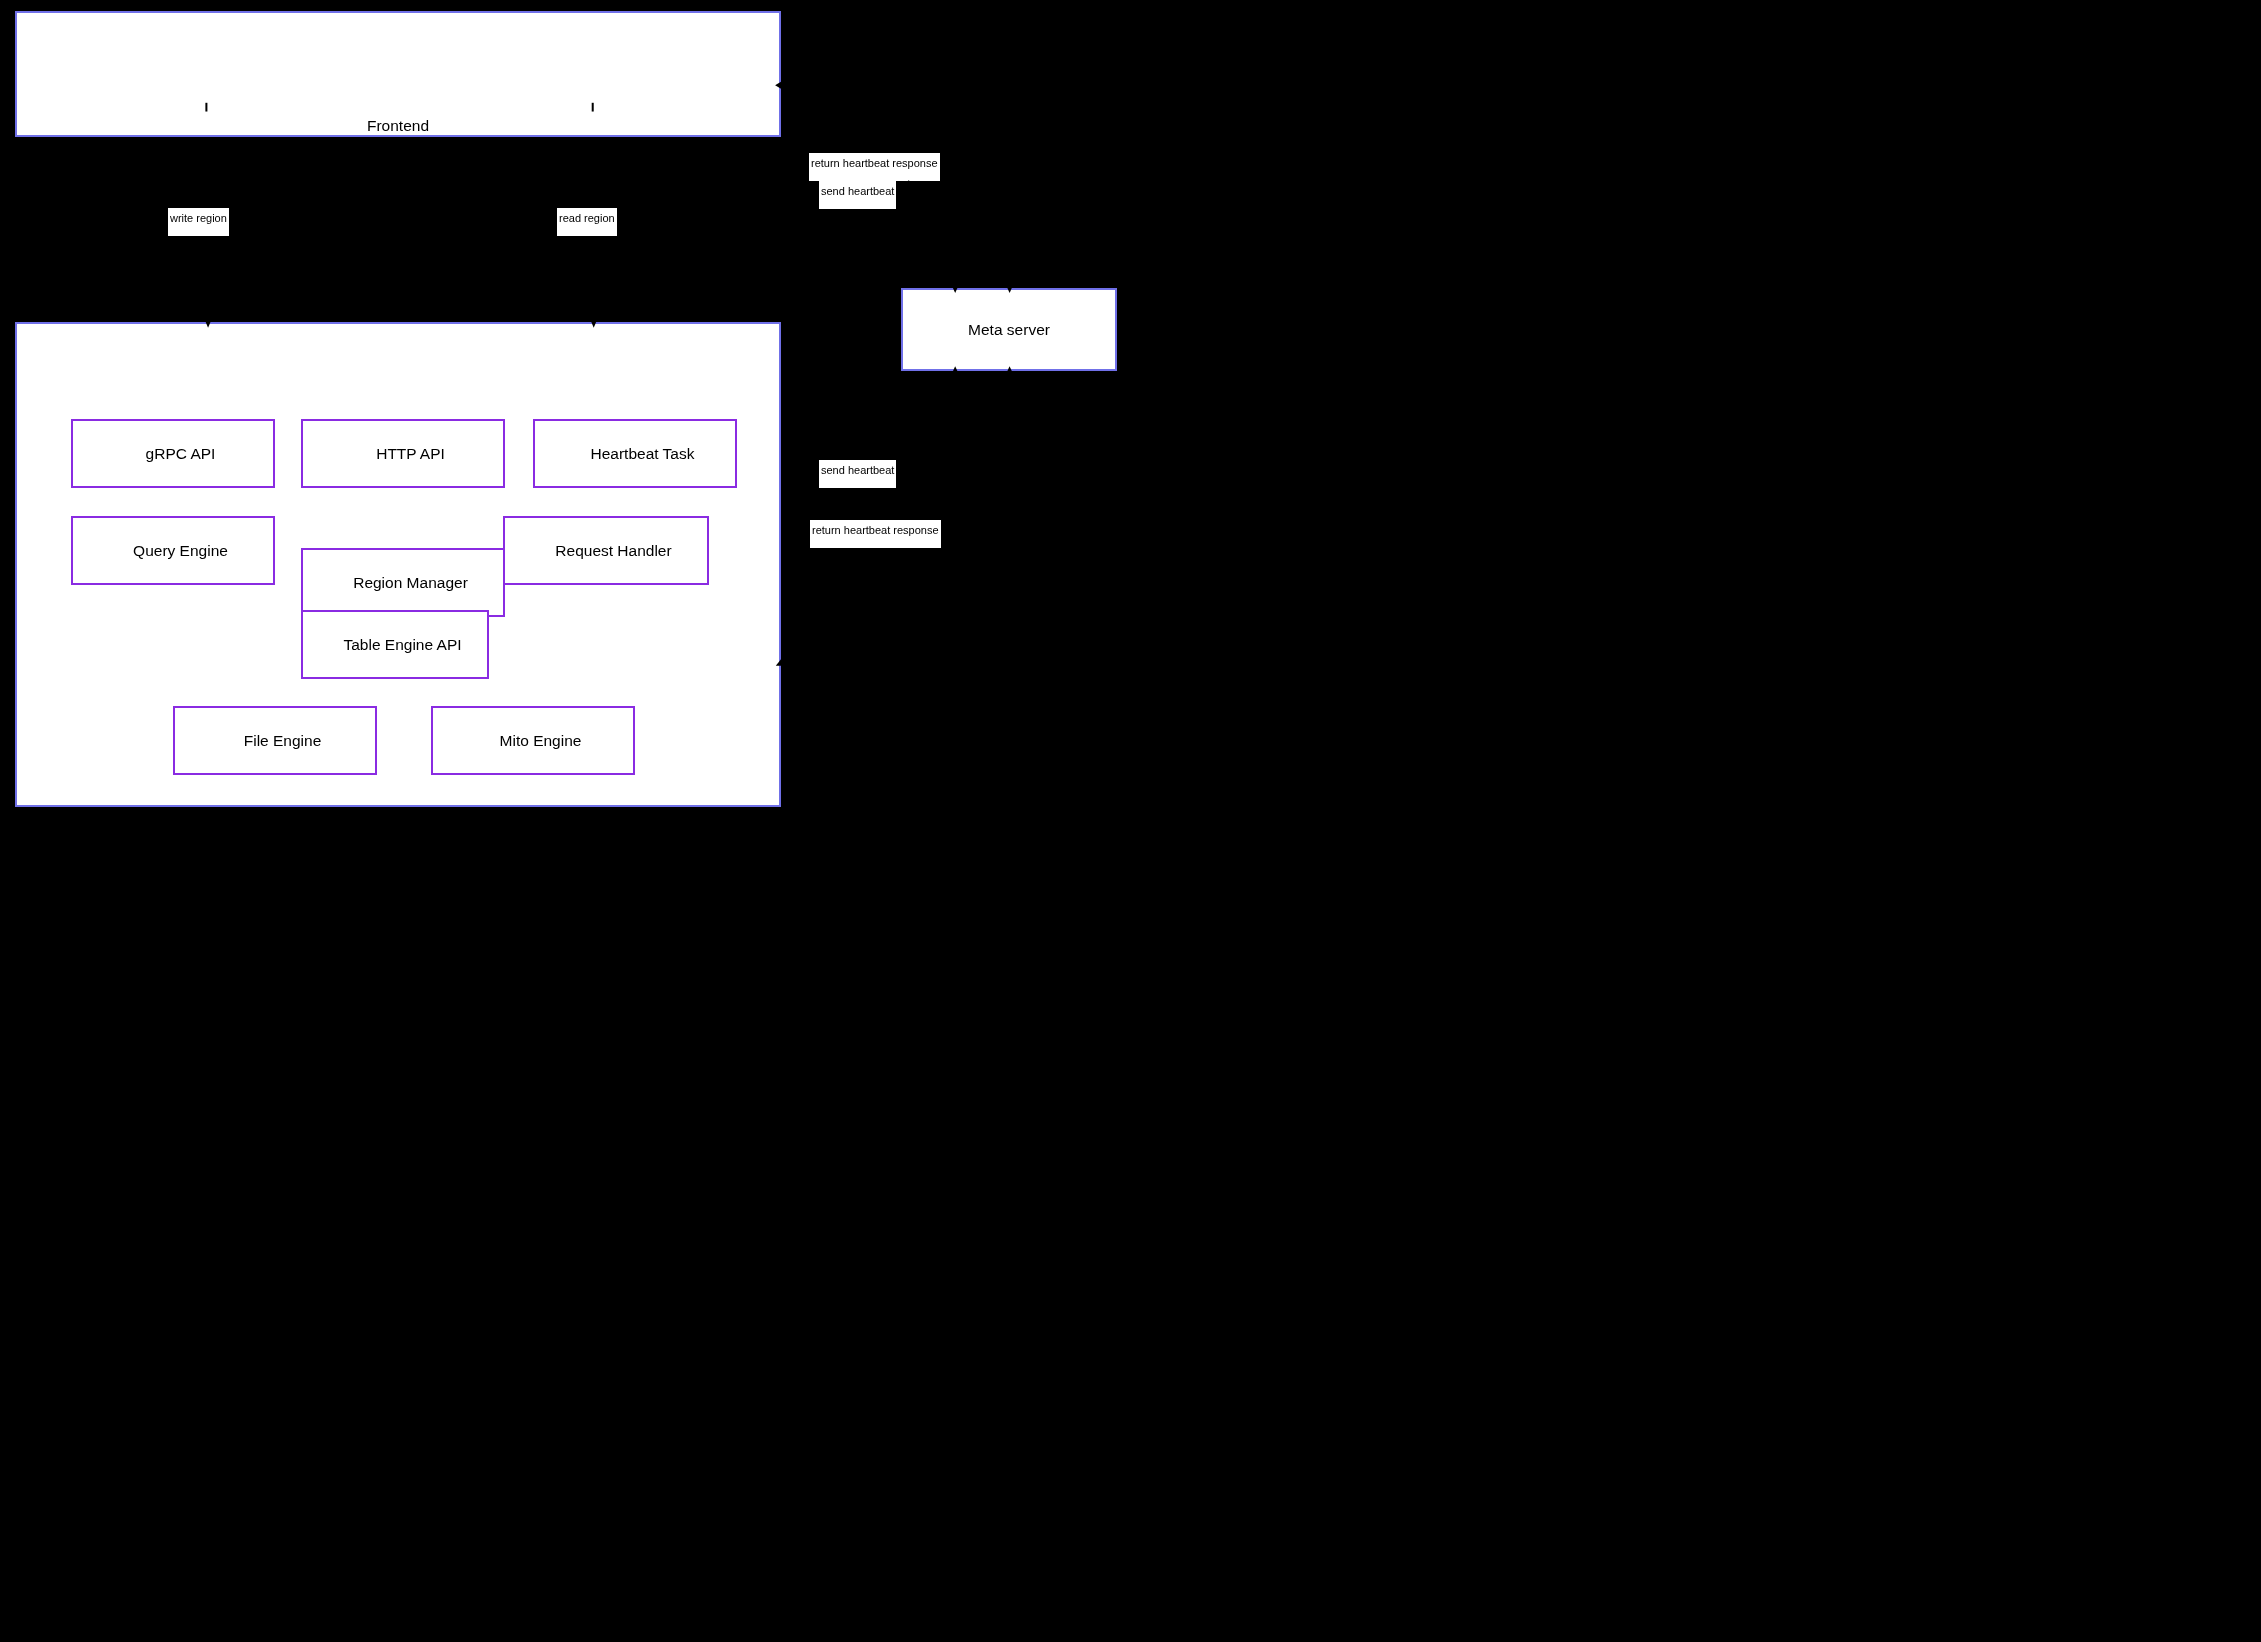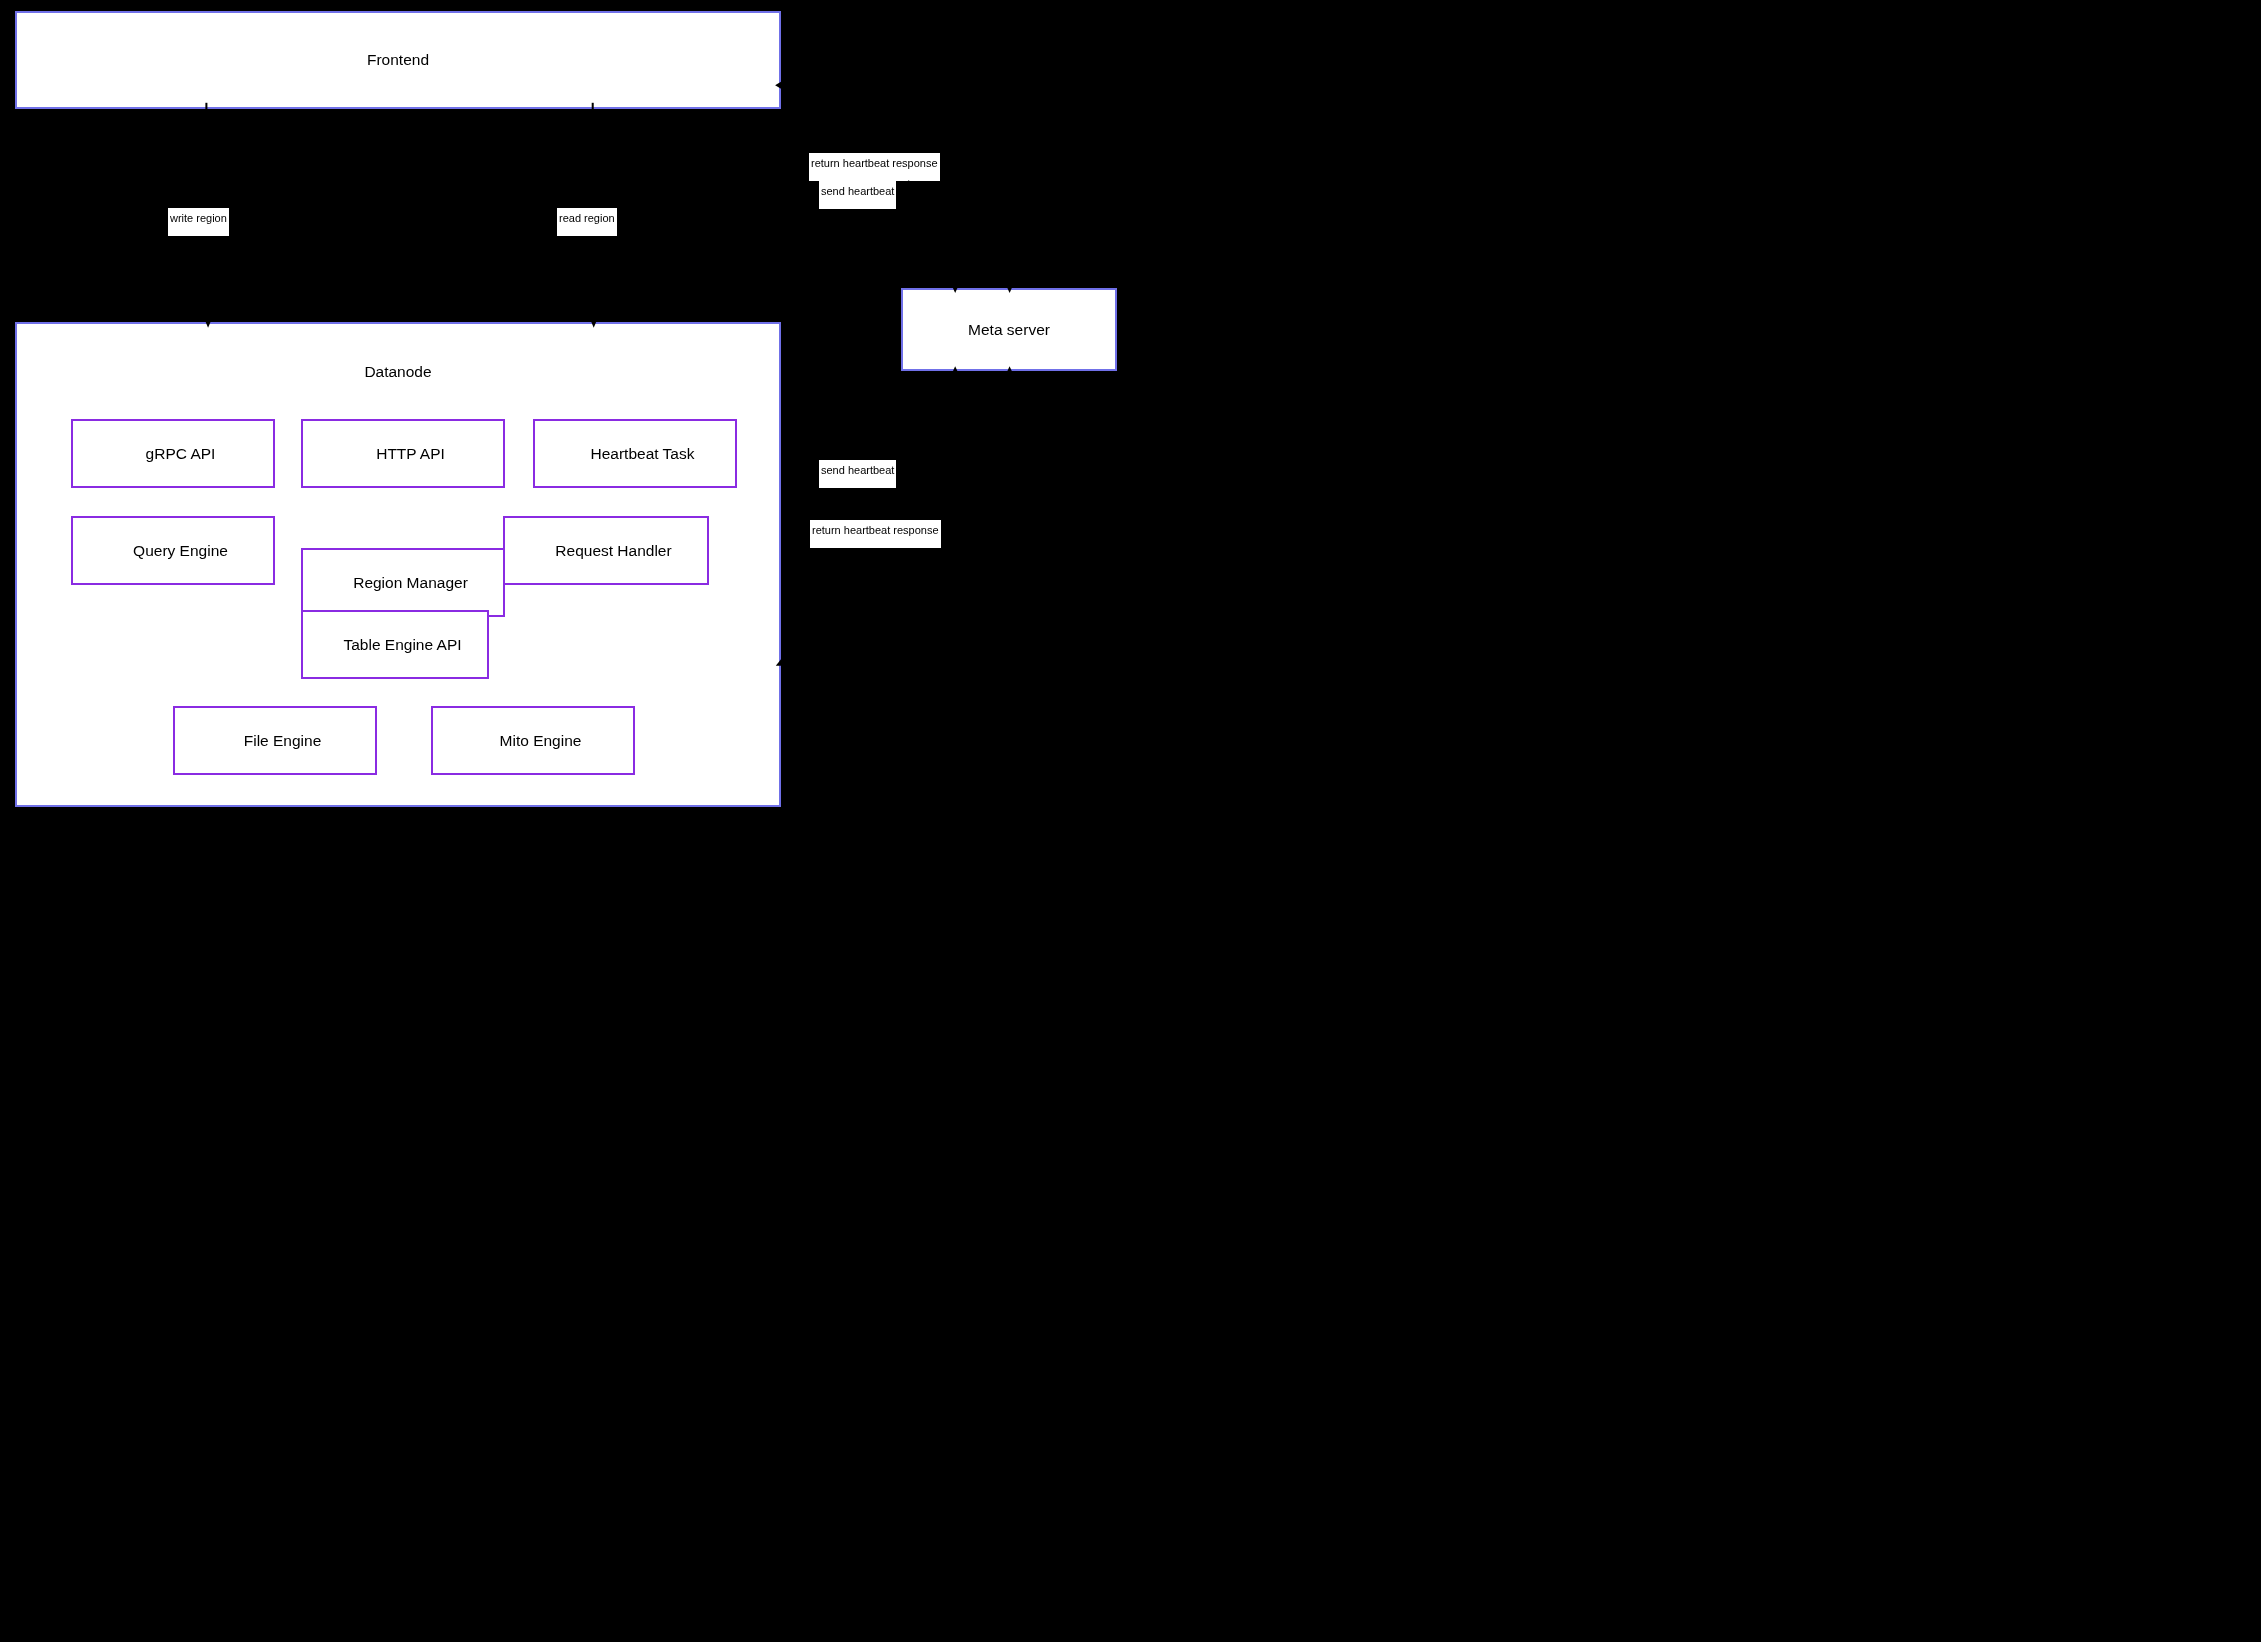--- a/index.html
+++ b/index.html
@@ -34,21 +34,21 @@
     color: #000000;
     font-size: 15.5px;
     white-space: nowrap;
   }
   .center-flex {
     display: flex;
     align-items: center;
     justify-content: center;
   }
   
-  #frontend { left: 15px; top: 11.4px; width: 766px; height: 98px; }
+  #frontend { left: 15px; top: 11.4px; width: 766px; height: 126px; align-items: flex-end; }
   #datanode { left: 15px; top: 322px; width: 766px; height: 485px; }
   #meta     { left: 901px; top: 288px; width: 216px; height: 83px; }
 
   
   .dn-title {
     position: absolute;
     left: 0;
     top: 38px;
     width: 100%;
     height: 20px;
@@ -106,21 +106,20 @@
 
   <div class="box outer center-flex" id="frontend">
     <span class="node-title">Frontend</span>
   </div>
 
   <div class="box outer center-flex" id="meta">
     <span class="node-title">Meta server</span>
   </div>
 
   <div class="box outer" id="datanode">
-    <div class="dn-title">Datanode</div>
 
     <div class="box inner" id="grpc">
       <span class="node-title">gRPC API</span>
     </div>
     <div class="box inner" id="http">
       <span class="node-title">HTTP API</span>
     </div>
     <div class="box inner" id="hbtask">
       <span class="node-title">Heartbeat Task</span>
     </div>

